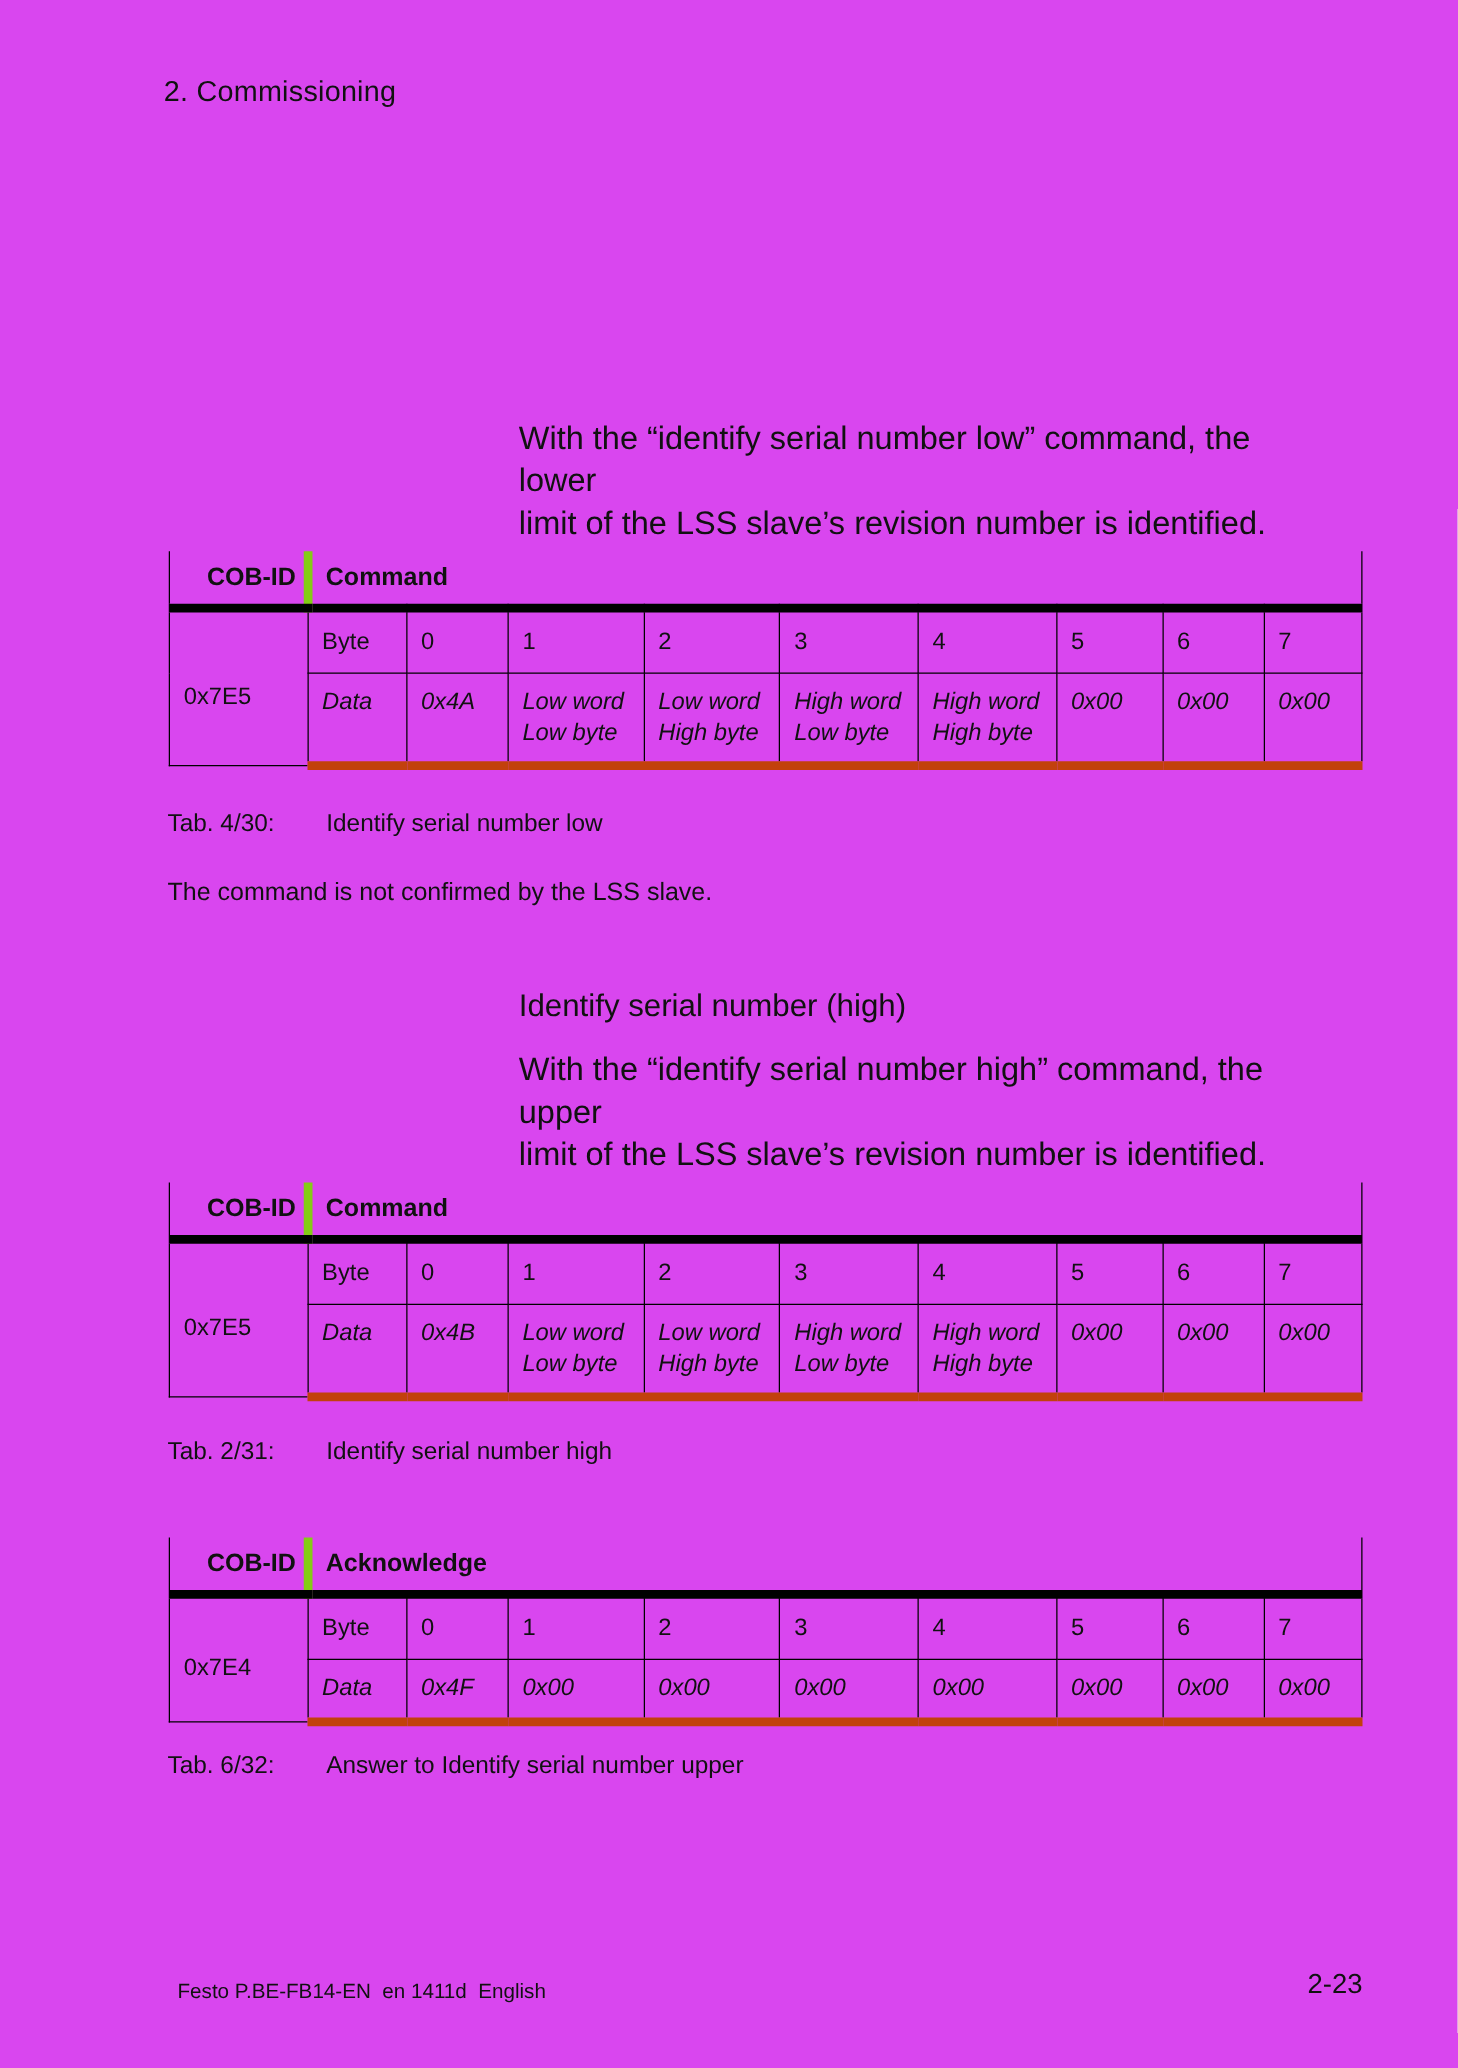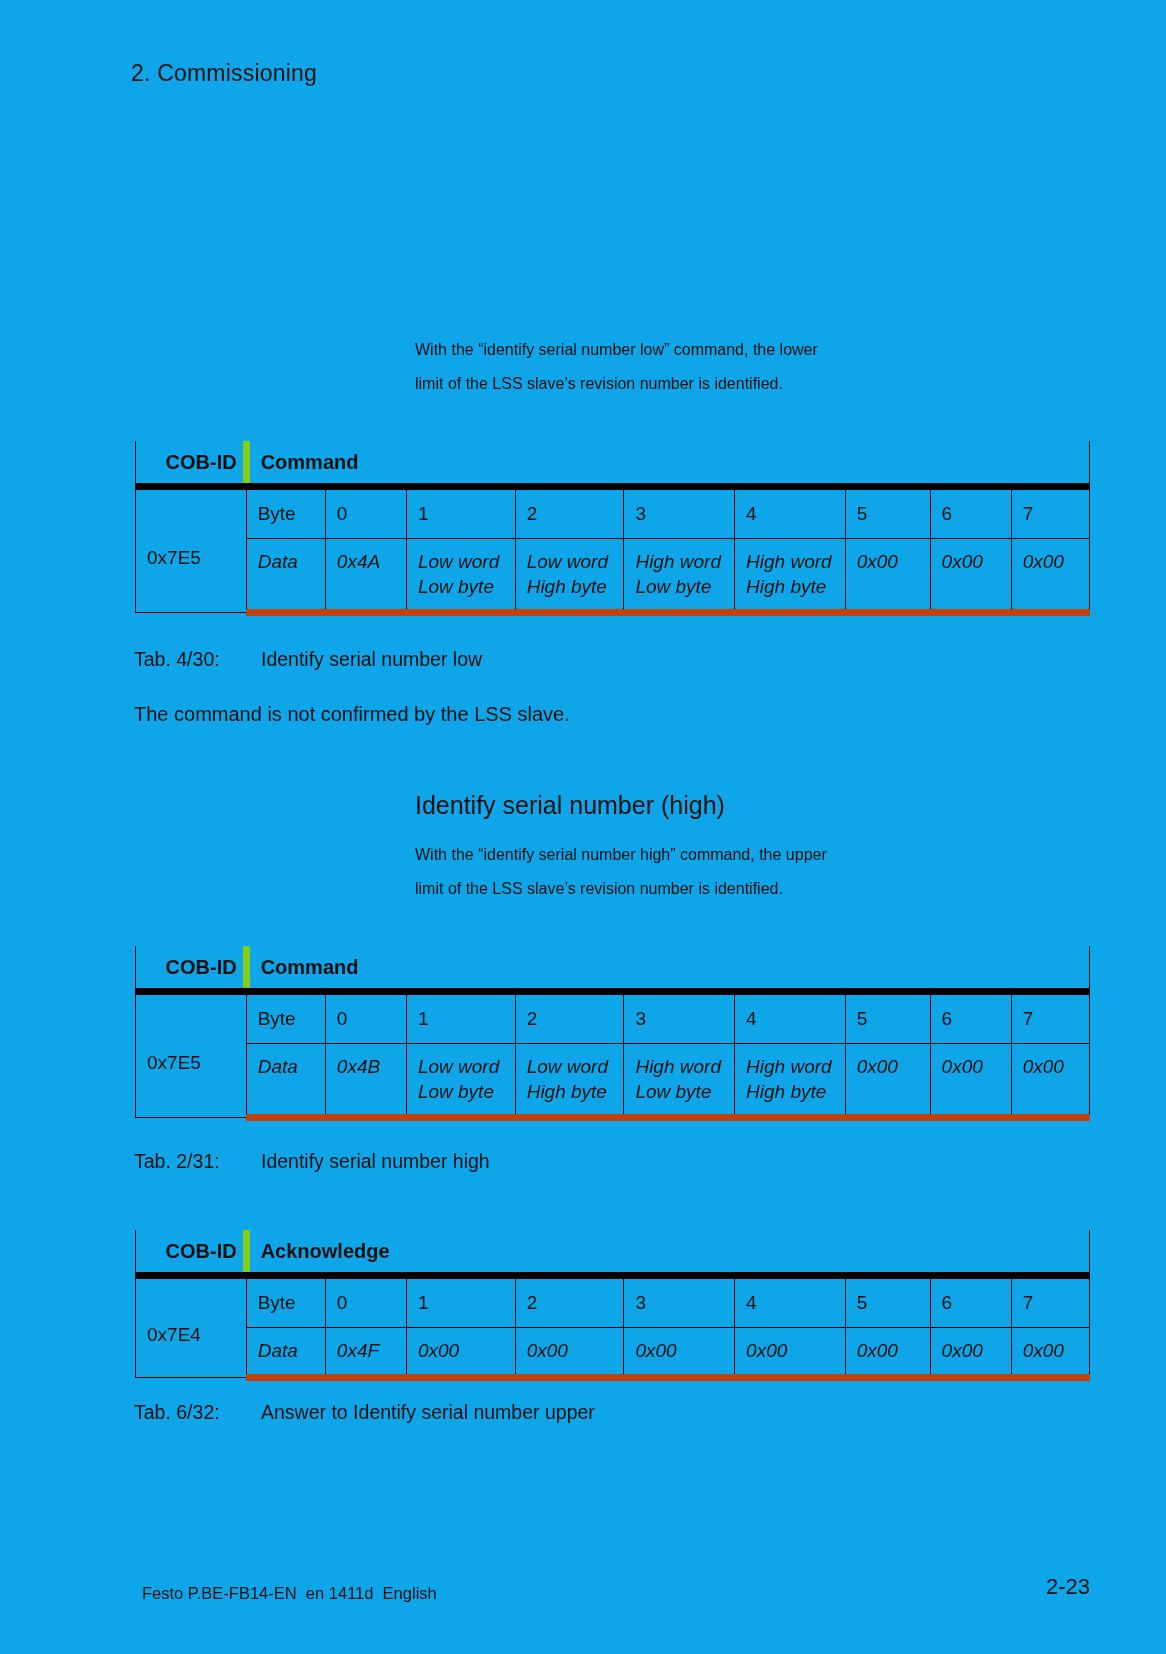--- a/index.html
+++ b/index.html
@@ -1,21 +1,21 @@
 <!DOCTYPE html>
 <html><head>
 <meta charset="utf-8">
 <style>
   html, body { margin: 0; padding: 0; background: #e8e8e8; }
   .page {
     position: relative;
     width: 1166px;
     height: 1654px;
     margin: 0 auto;
-    background: #0ea5e9;
+    background: #d946ef;
     font-family: "Liberation Sans", sans-serif;
     color: #111111;
     overflow: hidden;
   }
 
   .chapter {
     position: absolute;
     left: 131px;
     top: 60px;
     font-size: 23px;
@@ -25,21 +25,21 @@
   .sec-heading {
     position: absolute;
     left: 415px;
     font-size: 25px;
     line-height: 30px;
   }
   .sec-para {
     position: absolute;
     left: 415px;
     width: 620px;
-    font-size: 16px;
+    font-size: 26px;
     line-height: 34px;
     white-space: pre-line;
   }
   .heading-low  { top: 287px; }
   .para-low     { top: 333px; }
   .heading-high { top: 790px; }
   .para-high    { top: 838px; }
 
   .note {
     position: absolute;

